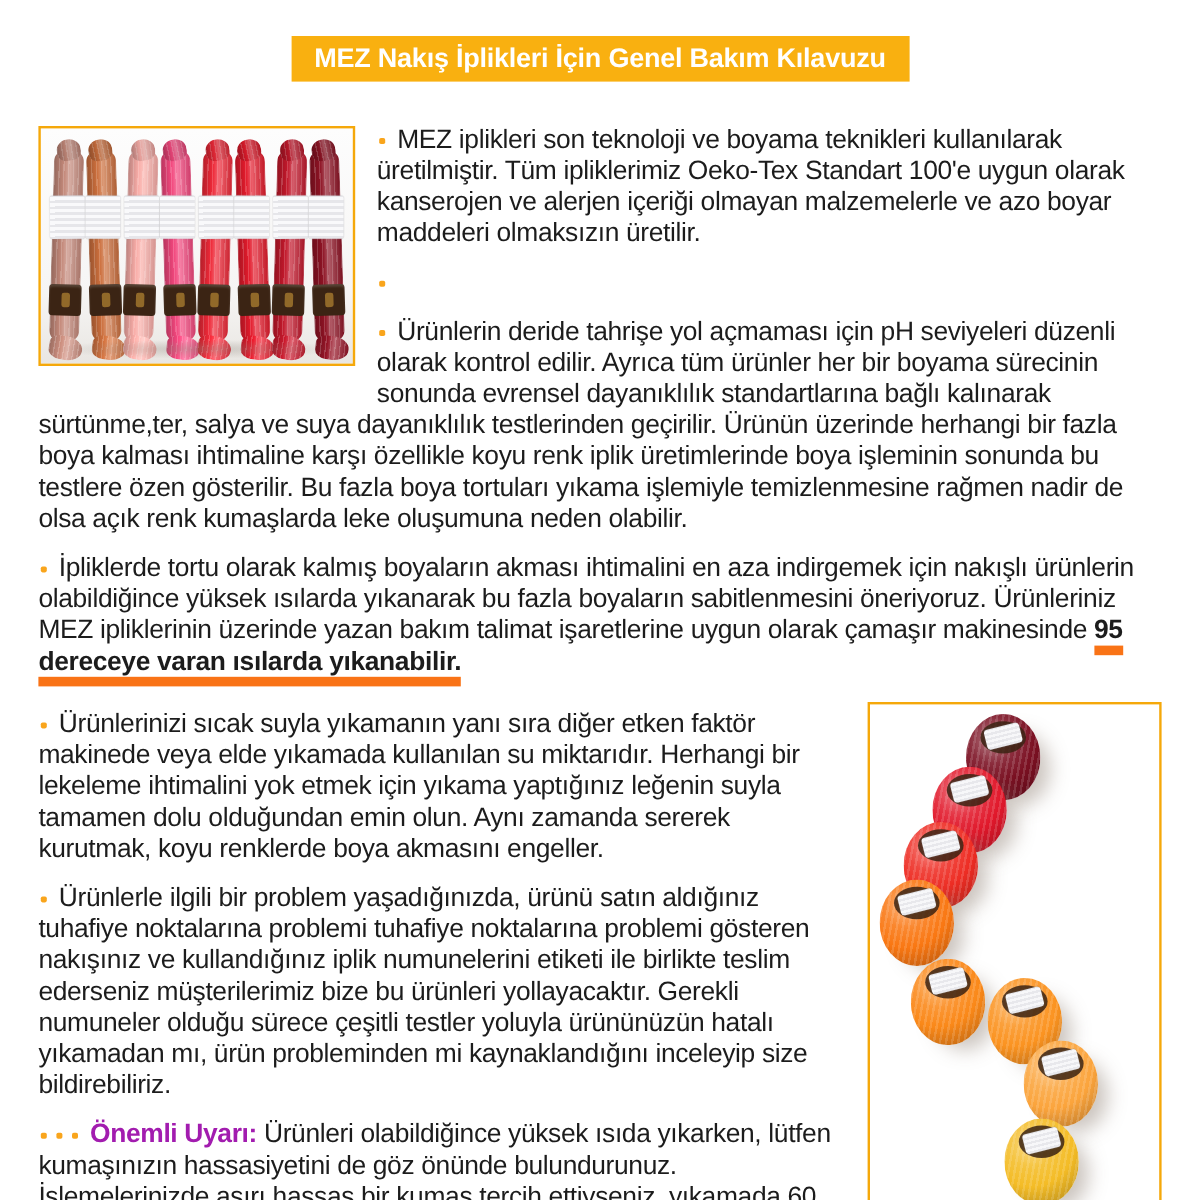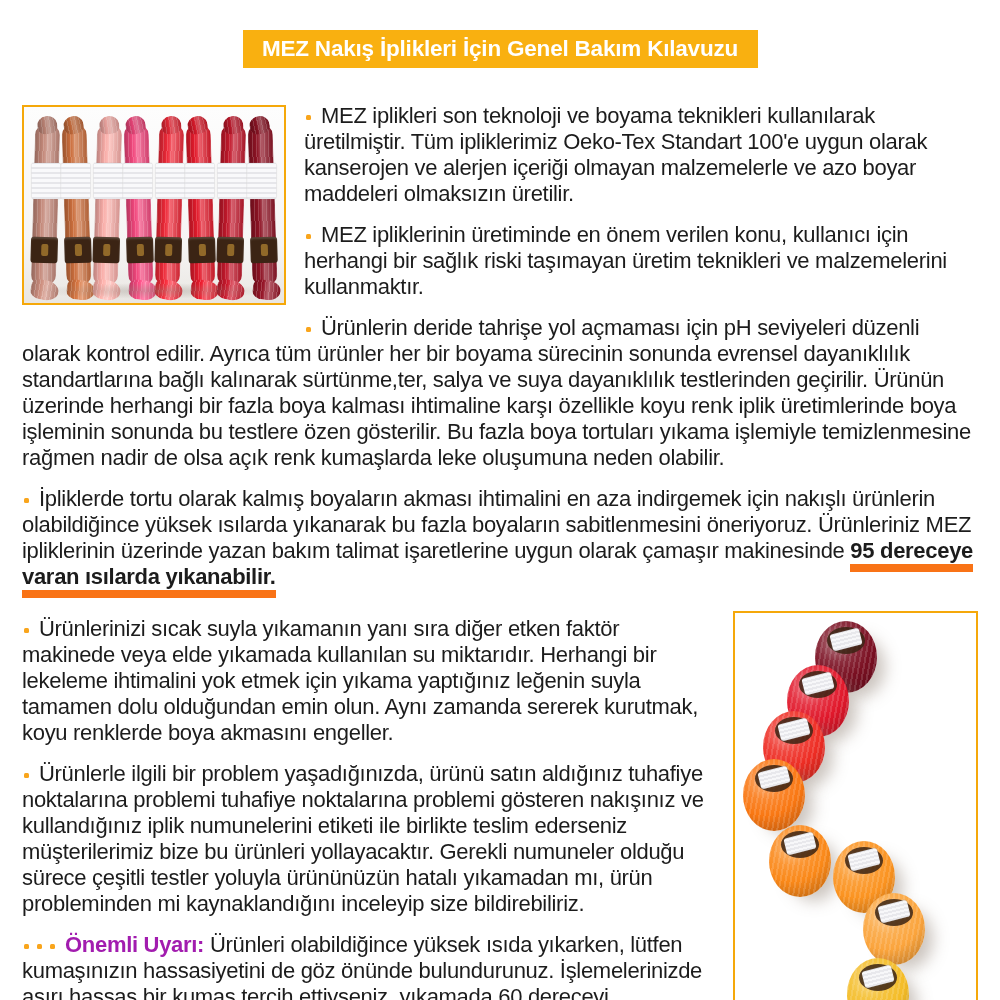--- a/index.html
+++ b/index.html
@@ -1,20 +1,20 @@
 <!DOCTYPE html>
 <html><head>
 <meta charset="utf-8">
 <style>
   * { margin:0; padding:0; box-sizing:border-box; }
   html,body { background:#ffffff; }
   .page {
     position:relative; width:1000px; height:1000px; overflow:hidden;
     background:#ffffff; font-family:"Liberation Sans", sans-serif;
-    padding:0 22px;
+    padding:0 32px;
   }
   .banner {
     width:515px; height:38px; margin:30px auto 0; background:#F9B010;
     color:#ffffff; font-size:22.5px; font-weight:bold; text-align:center;
     line-height:38px; letter-spacing:-0.2px; white-space:nowrap;
   }
   .content { margin-top:35px; position:relative; }
   p.para {
     color:#1c1c1c; font-size:22px; line-height:26px; letter-spacing:-0.3px;
     margin:0 0 15px 0;
@@ -161,21 +161,21 @@
             <div class="skein-tuft"></div>
           </div>
         </div>
     </div>
 
     <p class="para">
       <span class="bullet"></span><span>MEZ iplikleri son teknoloji ve boyama teknikleri kullanılarak üretilmiştir. Tüm ipliklerimiz Oeko-Tex Standart 100'e uygun olarak kanserojen ve alerjen içeriği olmayan malzemelerle ve azo boyar maddeleri olmaksızın üretilir.</span>
     </p>
 
     <p class="para">
-      <span class="bullet"></span><span>MEZ ipliklerinin üretiminde en önem verilen konu, kullanıcı için herhangi bir sağlık riski taşımayan üretim teknikleri ve malzemelerini kullanmaktır.</span>
+      <span class="bullet"></span>
     </p>
 
     <p class="para para-gap">
       <span class="bullet"></span><span>Ürünlerin deride tahrişe yol açmaması için pH seviyeleri düzenli olarak kontrol edilir. Ayrıca tüm ürünler her bir boyama sürecinin sonunda evrensel dayanıklılık standartlarına bağlı kalınarak sürtünme,ter, salya ve suya dayanıklılık testlerinden geçirilir. Ürünün üzerinde herhangi bir fazla boya kalması ihtimaline karşı özellikle koyu renk iplik üretimlerinde boya işleminin sonunda bu testlere özen gösterilir. Bu fazla boya tortuları yıkama işlemiyle temizlenmesine rağmen nadir de olsa açık renk kumaşlarda leke oluşumuna neden olabilir.</span>
     </p>
 
     <p class="para">
       <span class="bullet"></span><span>İpliklerde tortu olarak kalmış boyaların akması ihtimalini en aza indirgemek için nakışlı ürünlerin olabildiğince yüksek ısılarda yıkanarak bu fazla boyaların sabitlenmesini öneriyoruz. Ürünleriniz MEZ ipliklerinin üzerinde yazan bakım talimat işaretlerine uygun olarak çamaşır makinesinde </span><span class="underlined">95 dereceye varan ısılarda yıkanabilir.</span>
     </p>
 

